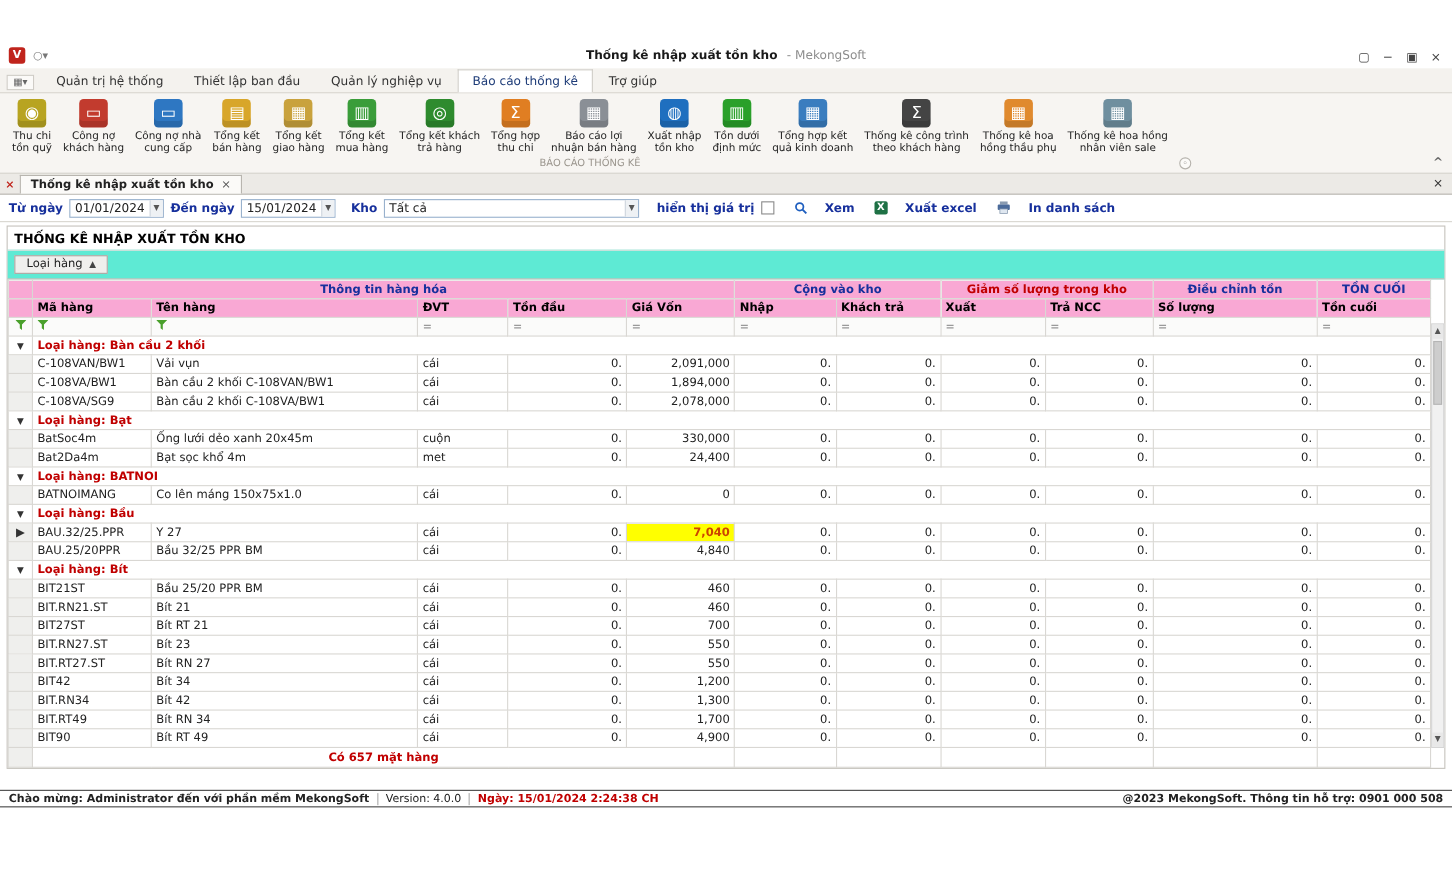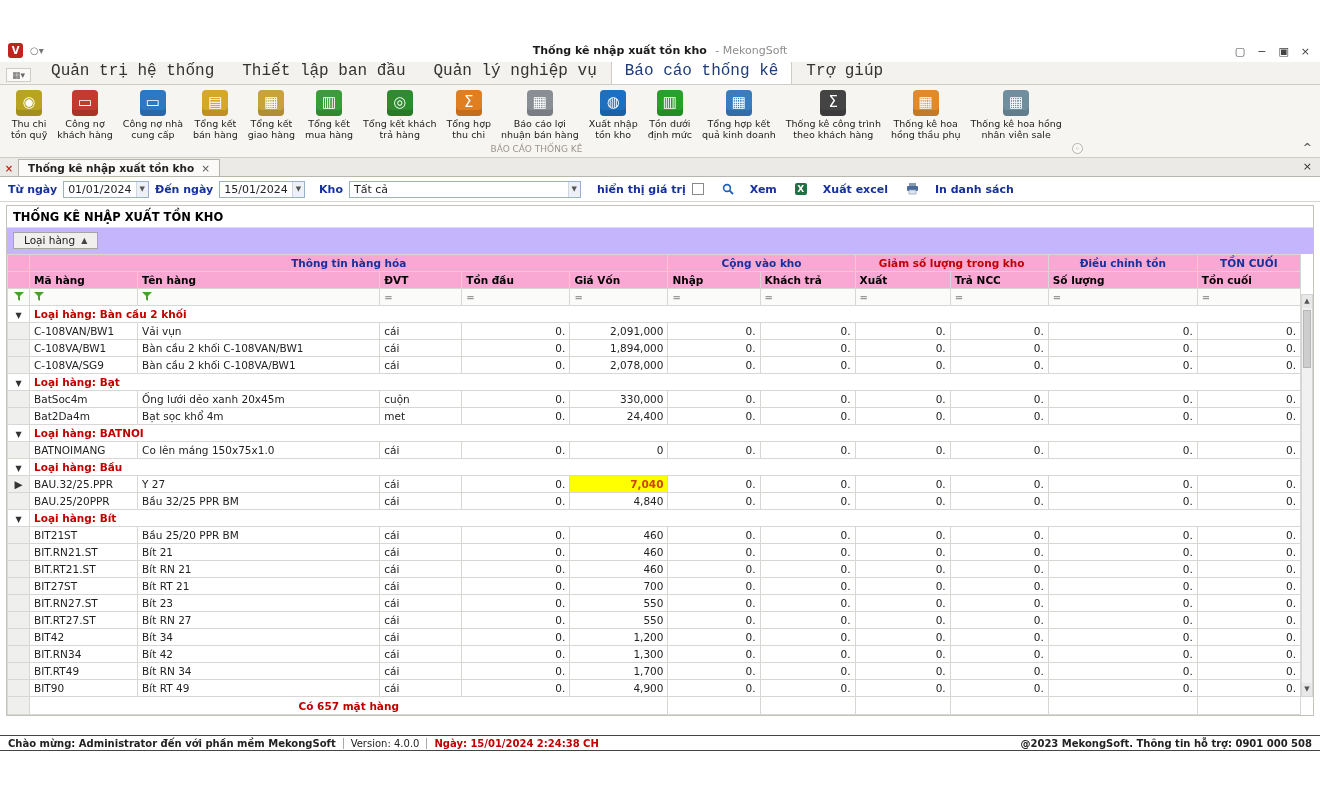--- a/index.html
+++ b/index.html
@@ -15,21 +15,21 @@
           display:flex; align-items:center; justify-content:center; }
   .qat-glyph { color:#777; font-size:10px; }
   .tb-title { position:absolute; left:0; right:0; bottom:5px; text-align:center; font-size:11px; }
   .tb-title .t1 { font-weight:bold; color:#1a1a1a; }
   .tb-title .t2 { color:#8d8d8d; margin-left:5px; }
   .tb-right { position:absolute; right:10px; bottom:4px; display:flex; gap:12px; color:#444; font-size:11px; }
   .tb-right span { cursor:default; }
   
   .tabsrow { height:23px; background:#f4f2ee; border-bottom:1px solid #cfccc6; display:flex; align-items:flex-end; padding-left:6px; }
   .minibtn { font-size:9px; color:#666; border:1px solid #cfccc6; background:#fbfaf8; padding:1px 5px; margin:0 6px 2px 0; }
-  .rtab { padding:3px 13px 4px; font-size:16px; color:#333; border:1px solid transparent; border-bottom:none;font-family:Liberation Mono, monospace; }
+  .rtab { padding:3px 13px 4px; font-size:11px; color:#333; border:1px solid transparent; border-bottom:none; }
   .rtab.active { background:#fff; border-color:#cfccc6; color:#1e3c78; }
   
   .ribbon { background:#f7f5f2; border-bottom:1px solid #cfccc6; position:relative; padding:3px 6px 0; }
   .ribbon-inner { display:inline-block; position:relative; padding-right:16px; }
   .rb-row { display:flex; align-items:flex-start; }
   .rbtn { display:flex; flex-direction:column; align-items:center; padding:2px 5px; font-size:9.5px; line-height:1.18;
           color:#222; text-align:center; white-space:nowrap; }
   .ric { width:26px; height:26px; border-radius:4px; display:flex; align-items:center; justify-content:center;
          color:#fff; font-size:15px; margin-bottom:2px; box-shadow:inset 0 -6px rgba(0,0,0,.12); }
   .rgl { text-align:center; color:#9a958d; font-size:9px; padding:2px 0 3px; }
@@ -51,21 +51,21 @@
   .finput .dd { color:#555; font-size:7px; margin-left:4px; background:#eef1f4; border-left:1px solid #cfd6de;
                 padding:0 3px; height:100%; display:flex; align-items:center; }
   .kho { width:232px; justify-content:space-between; }
   .checkbox { width:12px; height:12px; border:1px solid #8a8a8a; background:#fff; display:inline-block; }
   .flink { display:flex; align-items:center; gap:16px; color:#17309c; font-weight:bold; margin-left:12px; }
   .xlicon { width:12px; height:12px; background:#1e7145; color:#fff; font-size:9px; font-weight:bold;
             display:flex; align-items:center; justify-content:center; border-radius:2px; }
   
   .report { margin:3px 6px 0; border:1px solid #c5c2bc; }
   .pagetitle { font-weight:bold; font-size:11.5px; padding:4px 6px 3px; color:#000; }
-  .grouppanel { background:#c4b5fd; border-top:1px solid #e2e0dc; border-bottom:1px solid #c5c2bc; padding:4px 6px; display:flex; }
+  .grouppanel { background:#5eead4; border-top:1px solid #e2e0dc; border-bottom:1px solid #c5c2bc; padding:4px 6px; display:flex; }
   .chip { border:1px solid #a8a5a0; background:#f0efed; padding:1px 10px 2px; font-size:10.5px; display:flex; gap:6px; align-items:center; }
   .chip .sort { font-size:8px; color:#444; }
   
   .gridwrap { position:relative; padding-right:12px; }
   table.grid { border-collapse:collapse; table-layout:fixed; width:100%; }
   .grid th, .grid td { border:1px solid #d9d7d3; height:17px; padding:0 4px; overflow:hidden; white-space:nowrap; font-size:10.5px; }
   .grid thead th { background:#f9a8d4; }
   .bandth { text-align:center; font-weight:bold; }
   .cap { text-align:left; font-weight:bold; color:#000; }
   .ind { background:#efefed; width:22px; text-align:center; padding:0 2px; font-size:8px; color:#333; }
@@ -484,34 +484,20 @@
             <td class="num">460</td>
             <td class="num">0.</td>
             <td class="num">0.</td>
             <td class="num">0.</td>
             <td class="num">0.</td>
             <td class="num">0.</td>
             <td class="num">0.</td>
           </tr>
           <tr class="drow">
             <td class="ind"></td>
-            <td class="txt">BIT.RT21.ST</td>
-            <td class="txt">Bít RN 21</td>
-            <td class="txt">cái</td>
-            <td class="num">0.</td>
-            <td class="num">460</td>
-            <td class="num">0.</td>
-            <td class="num">0.</td>
-            <td class="num">0.</td>
-            <td class="num">0.</td>
-            <td class="num">0.</td>
-            <td class="num">0.</td>
-          </tr>
-          <tr class="drow">
-            <td class="ind"></td>
             <td class="txt">BIT27ST</td>
             <td class="txt">Bít RT 21</td>
             <td class="txt">cái</td>
             <td class="num">0.</td>
             <td class="num">700</td>
             <td class="num">0.</td>
             <td class="num">0.</td>
             <td class="num">0.</td>
             <td class="num">0.</td>
             <td class="num">0.</td>

